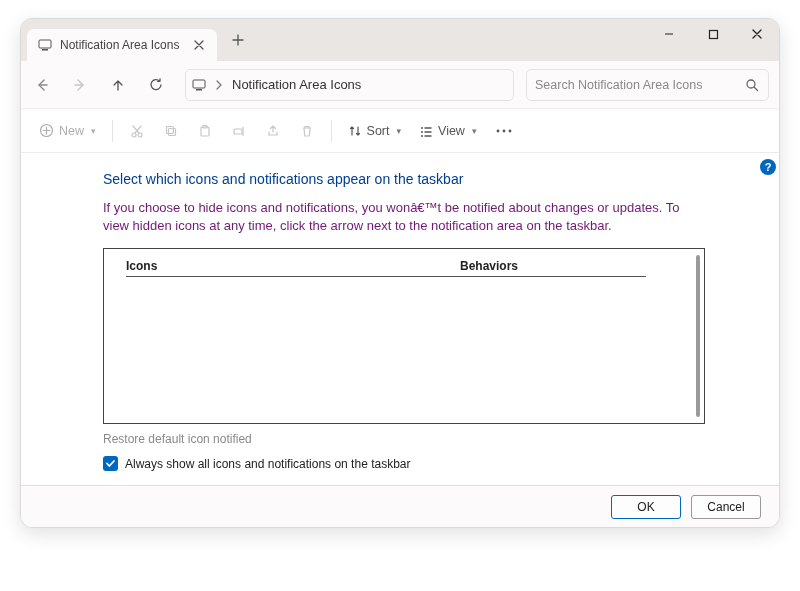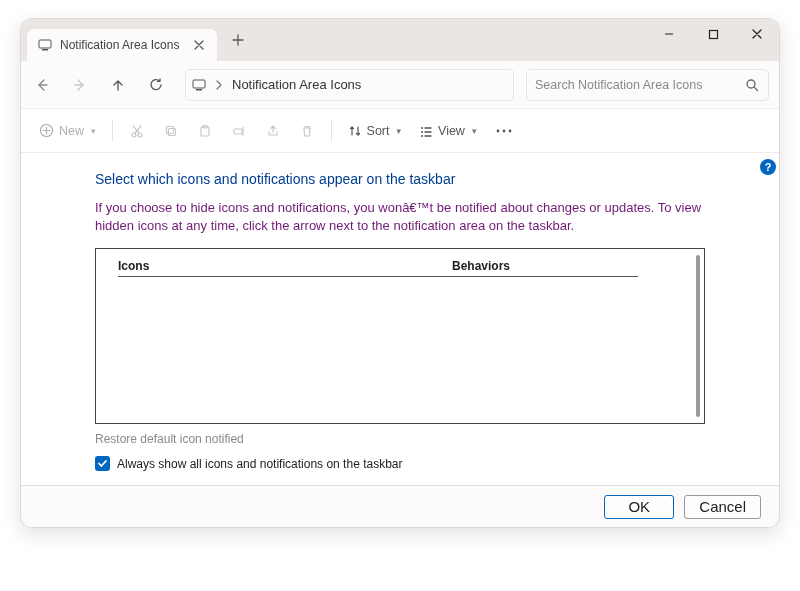--- a/index.html
+++ b/index.html
@@ -140,20 +140,21 @@
   .helpbadge {
     position:absolute;
     right:3px; top:6px;
     width:16px;height:16px;border-radius:50%;
     background:#0067c0;color:#fff;font-size:11px;font-weight:bold;
     display:flex;align-items:center;justify-content:center;
     cursor:pointer;
   }
   .cpbody {
     padding: 18px 74px 10px 74px;
+    margin-left: 8px;
   }
   .cpheading {
     color:#003e92;
     font-size:14px;
   }
   .cpdesc { color:#701a75; margin-top:12px; line-height:1.35; font-size:13px;}
   .iconbox {
     margin-top:14px;
     border:1px solid #444;
     height:176px;
@@ -196,21 +197,21 @@
     justify-content:flex-end;
     padding: 0 18px;
     gap:10px;
   }
   .btn {
     min-width:70px; height:24px;
     border:1px solid #999;
     border-radius:3px;
     background:#fdfdfd;
     display:flex;align-items:center;justify-content:center;
-    font-size:15px;color:#222;cursor:pointer;
+    font-size:12px;color:#222;cursor:pointer;
     padding: 0 14px;
   }
   .btn.primary { border-color:#0067c0; }
 
   svg { display:block; }
 </style>
 </head>
 <body>
 
 <div class="window">

